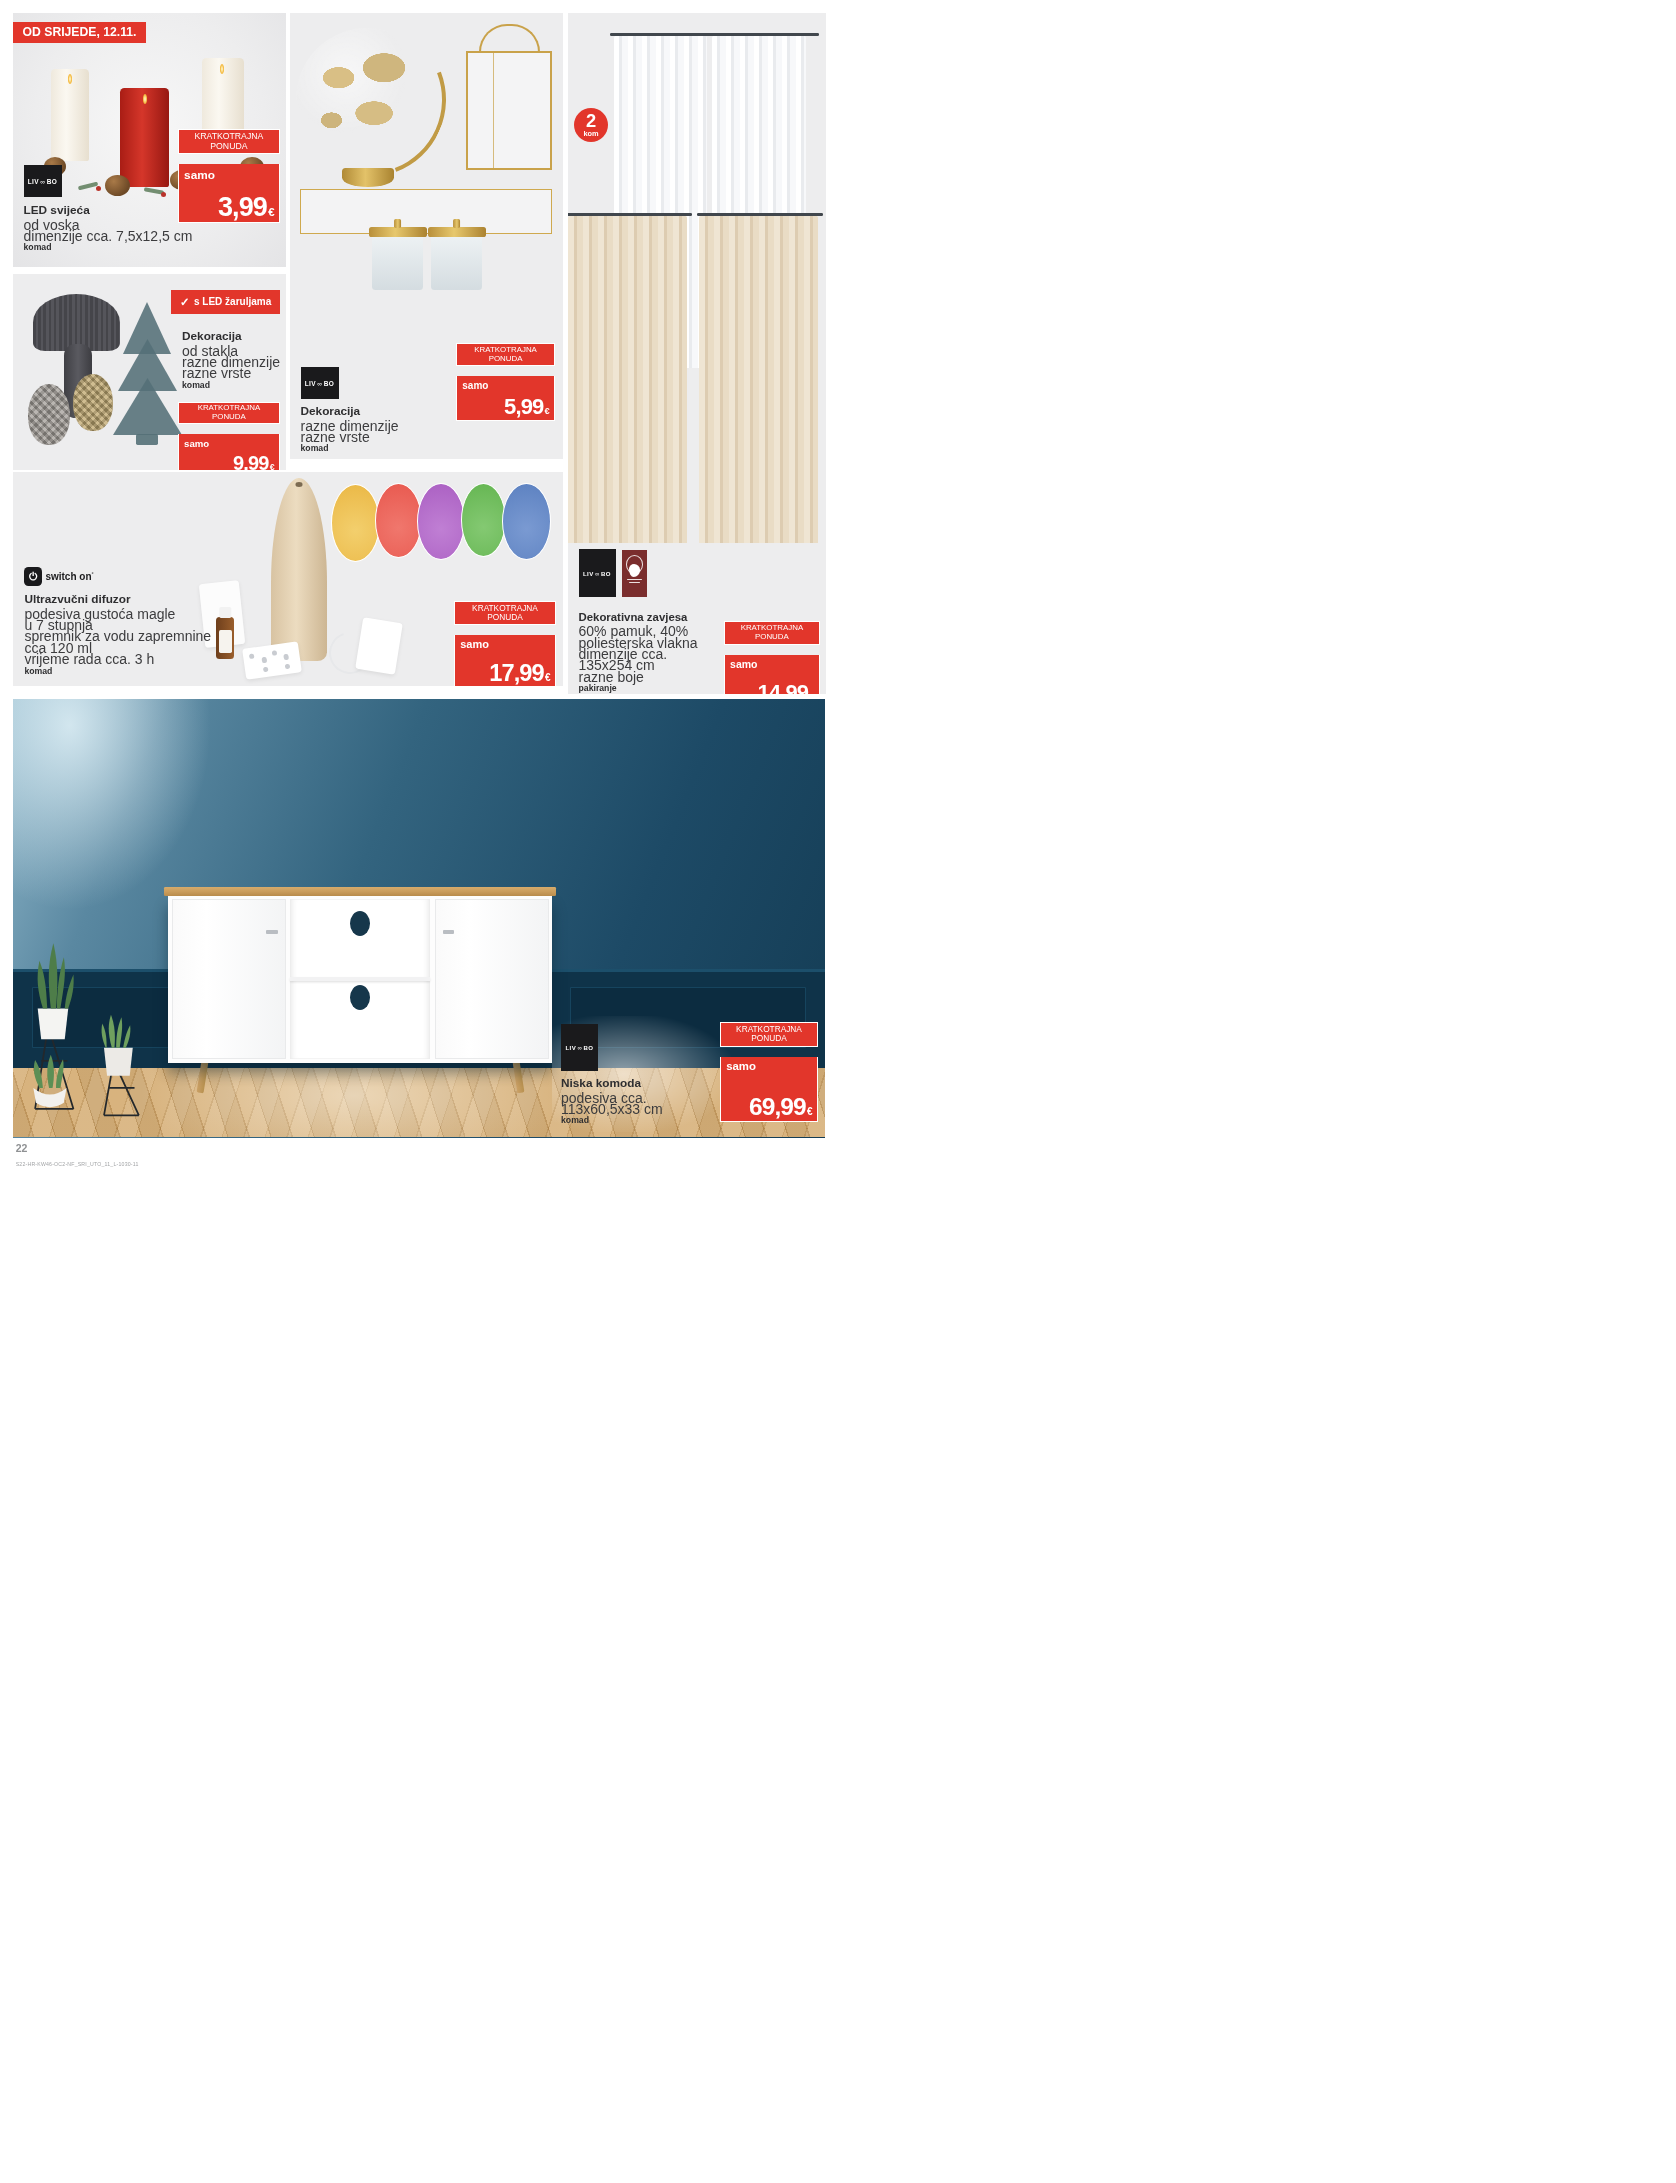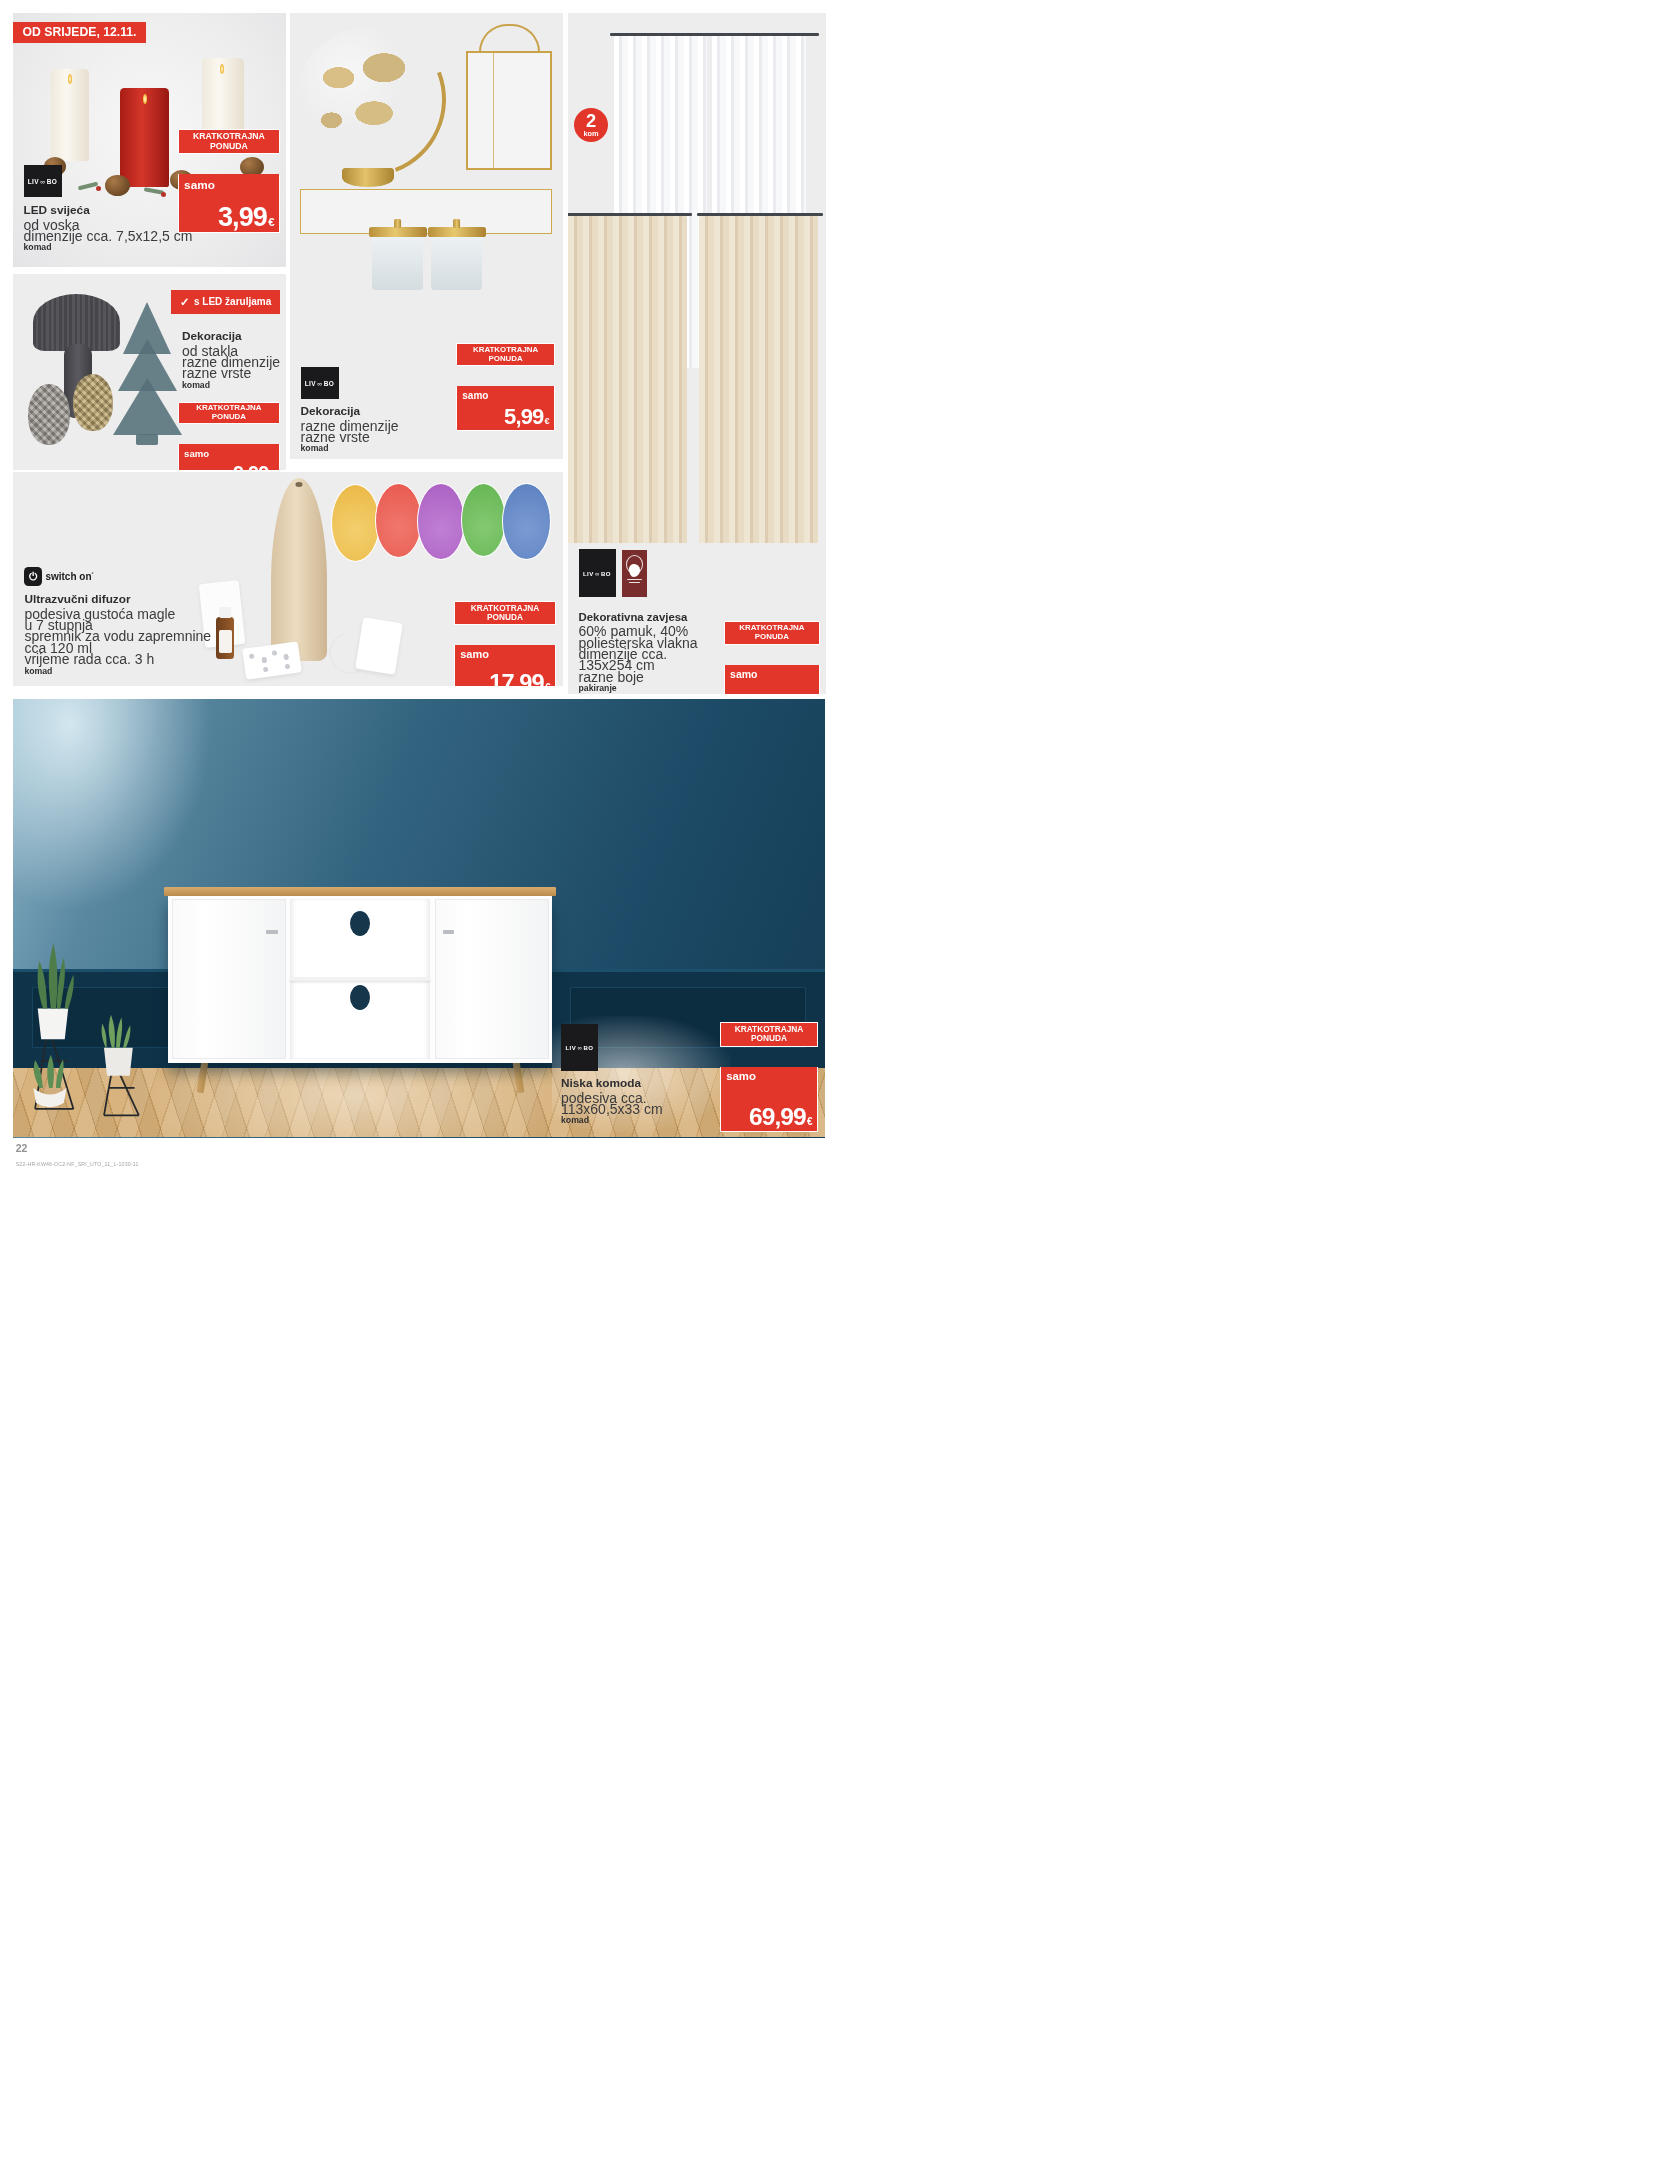--- a/index.html
+++ b/index.html
@@ -10,24 +10,24 @@
   }
   *{margin:0;padding:0;box-sizing:border-box}
   html,body{background:#fff}
   body{font-family:"Liberation Sans",sans-serif;color:var(--body)}
   #page{position:relative;width:838px;height:1182px;background:#fff;overflow:hidden}
 
   .tile{position:absolute;background:var(--tile);overflow:hidden}
 
   
   .pricebox{position:absolute;display:flex;flex-direction:column;z-index:6}
-  .deal{background:var(--red);color:#fff;font-weight:700;text-align:center;
+  .deal{background:var(--red);color:#fff;font-weight:400;text-align:center;
         display:flex;align-items:center;justify-content:center;line-height:1.12;
         border:1.3px solid #fff}
-  .offer{background:var(--red);color:#fff;position:relative;border:1.3px solid #fff;border-top:none;margin-top:20px}
+  .offer{background:var(--red);color:#fff;position:relative;border:1.3px solid #fff;border-top:none;margin-top:10px}
   .samo{font-weight:700;padding:3.5px 0 0 5.2px}
   .price{position:absolute;right:4.4px;bottom:3.5px;display:flex;align-items:flex-end}
   .pnum{font-weight:800;letter-spacing:-0.9px;line-height:.82}
   .pcur{font-weight:800;margin-left:1.3px;line-height:1}
 
   
   .livbo{background:#1a1a1c;color:#fff;display:flex;align-items:center;justify-content:center;
          font-weight:700;letter-spacing:0.4px}
   .livbo .inf{font-weight:400;margin:0 1.3px;transform:translateY(-0.4px)}
   .cmia{background:#7a2d2d;position:relative;display:flex;flex-direction:column;align-items:center;justify-content:center}

